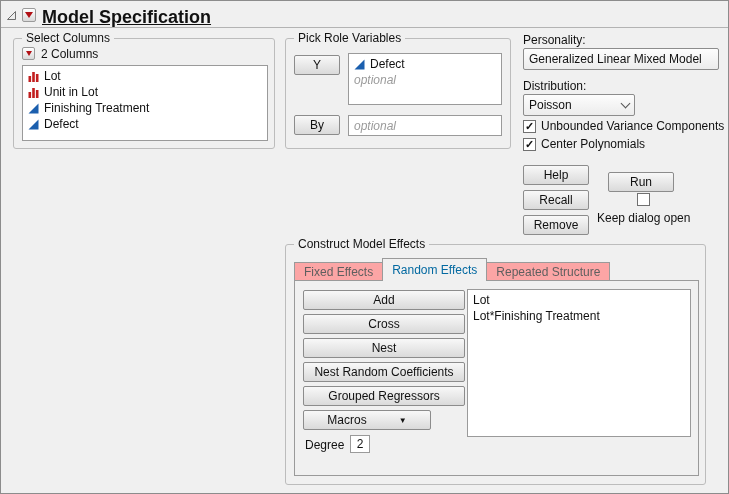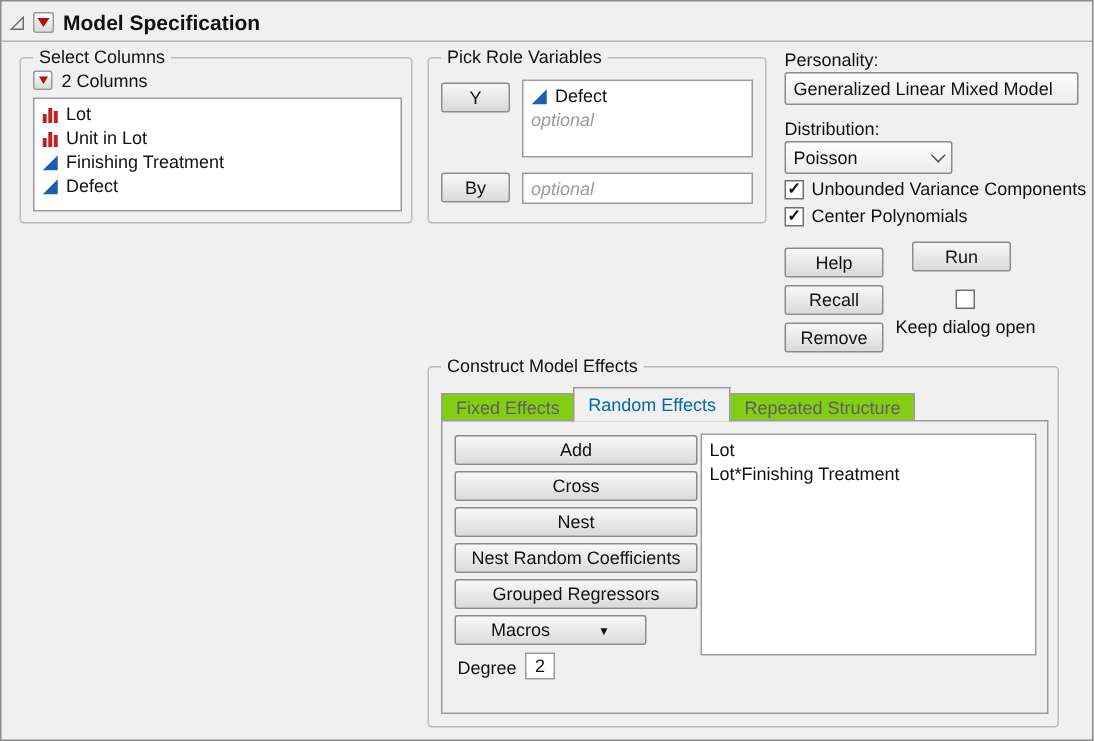--- a/index.html
+++ b/index.html
@@ -6,21 +6,21 @@
   body { background: #cfcfcf; font-family: "Liberation Sans", sans-serif; }
   .window {
     position: relative; width: 729px; height: 494px;
     background: #f0f0f0; border: 1px solid #8c8c8c;
     font-size: 12px; color: #111; overflow: hidden;
   }
   .abs { position: absolute; }
 
   
   .hdr { position: absolute; left: 0; top: 0; width: 100%; height: 27px; border-bottom: 1px solid #b3b3b3; }
-  .hdr-title { position: absolute; left: 41px; top: 6px; font-size: 14px; font-weight: bold; }
+  .hdr-title { position: absolute; left: 41px; top: 6px; font-size: 18px; font-weight: bold; text-decoration: underline; }
 
   
   .rt-btn {
     position: absolute; width: 14px; height: 14px;
     background: linear-gradient(#ffffff, #d9d9d9);
     border: 1px solid #9a9a9a; border-radius: 2px;
     display: flex; align-items: center; justify-content: center; cursor: pointer;
   }
   .rt { width: 0; height: 0; border-left: 4px solid transparent; border-right: 4px solid transparent; border-top: 6px solid #b11116; }
   .rt-btn.small { width: 13px; height: 13px; }
@@ -53,21 +53,21 @@
     display: flex; align-items: center; padding: 0 5px; cursor: pointer; white-space: nowrap;
   }
   .chev { margin-left: auto; width: 7px; height: 7px; border-right: 1.6px solid #555; border-bottom: 1.6px solid #555; transform: rotate(45deg); margin-top: -4px; flex: 0 0 auto; }
 
   
   .cb { position: absolute; display: flex; align-items: center; gap: 5px; cursor: pointer; white-space: nowrap; }
   .cb-box { width: 13px; height: 13px; background: #fff; border: 1px solid #707070; display: flex; align-items: center; justify-content: center; font-size: 11px; font-weight: bold; line-height: 1; color: #111; flex: 0 0 auto; }
 
   
   .tabs { position: absolute; display: flex; align-items: flex-end; height: 22px; }
-  .tab { border: 1px solid #9a9a9a; border-bottom: none; background: #84cc16; color: #5f5f5f; padding: 0 9px; height: 18px; line-height: 18px; margin-right: -1px; cursor: pointer; white-space: nowrap; }
+  .tab { border: 1px solid #9a9a9a; border-bottom: none; background: #fca5a5; color: #5f5f5f; padding: 0 9px; height: 18px; line-height: 18px; margin-right: -1px; cursor: pointer; white-space: nowrap; }
   .tab.active { background: #f0f0f0; color: #0369a1; height: 23px; line-height: 23px; margin-bottom: -1px; position: relative; z-index: 3; }
   .panel { position: absolute; border: 1px solid #9a9a9a; background: #f0f0f0; }
 
   .numbox { position: absolute; background: #fff; border: 1px solid #9a9a9a; text-align: center; }
   .lbl { position: absolute; white-space: nowrap; }
 </style>
 </head>
 <body>
 
 <div class="window">
@@ -158,21 +158,21 @@
   <div class="cb" style="left:522px; top:118px;">
     <span class="cb-box">✓</span>
     <span>Unbounded Variance Components</span>
   </div>
   <div class="cb" style="left:522px; top:136px;">
     <span class="cb-box">✓</span>
     <span>Center Polynomials</span>
   </div>
 
   <div class="btn" style="left:522px; top:164px; width:66px; height:20px;">Help</div>
-  <div class="btn" style="left:607px; top:160px; width:66px; height:20px;">Run</div>
+  <div class="btn" style="left:607px; top:171px; width:66px; height:20px;">Run</div>
   <div class="btn" style="left:522px; top:189px; width:66px; height:20px;">Recall</div>
   <div class="cb" style="left:596px; top:192px;flex-direction:column;">
     <span class="cb-box"></span>
     <span>Keep dialog open</span>
   </div>
   <div class="btn" style="left:522px; top:214px; width:66px; height:20px;">Remove</div>
 
   <div class="group" style="left:284px; top:243px; width:421px; height:241px;">
     <span class="group-label">Construct Model Effects</span>
 

